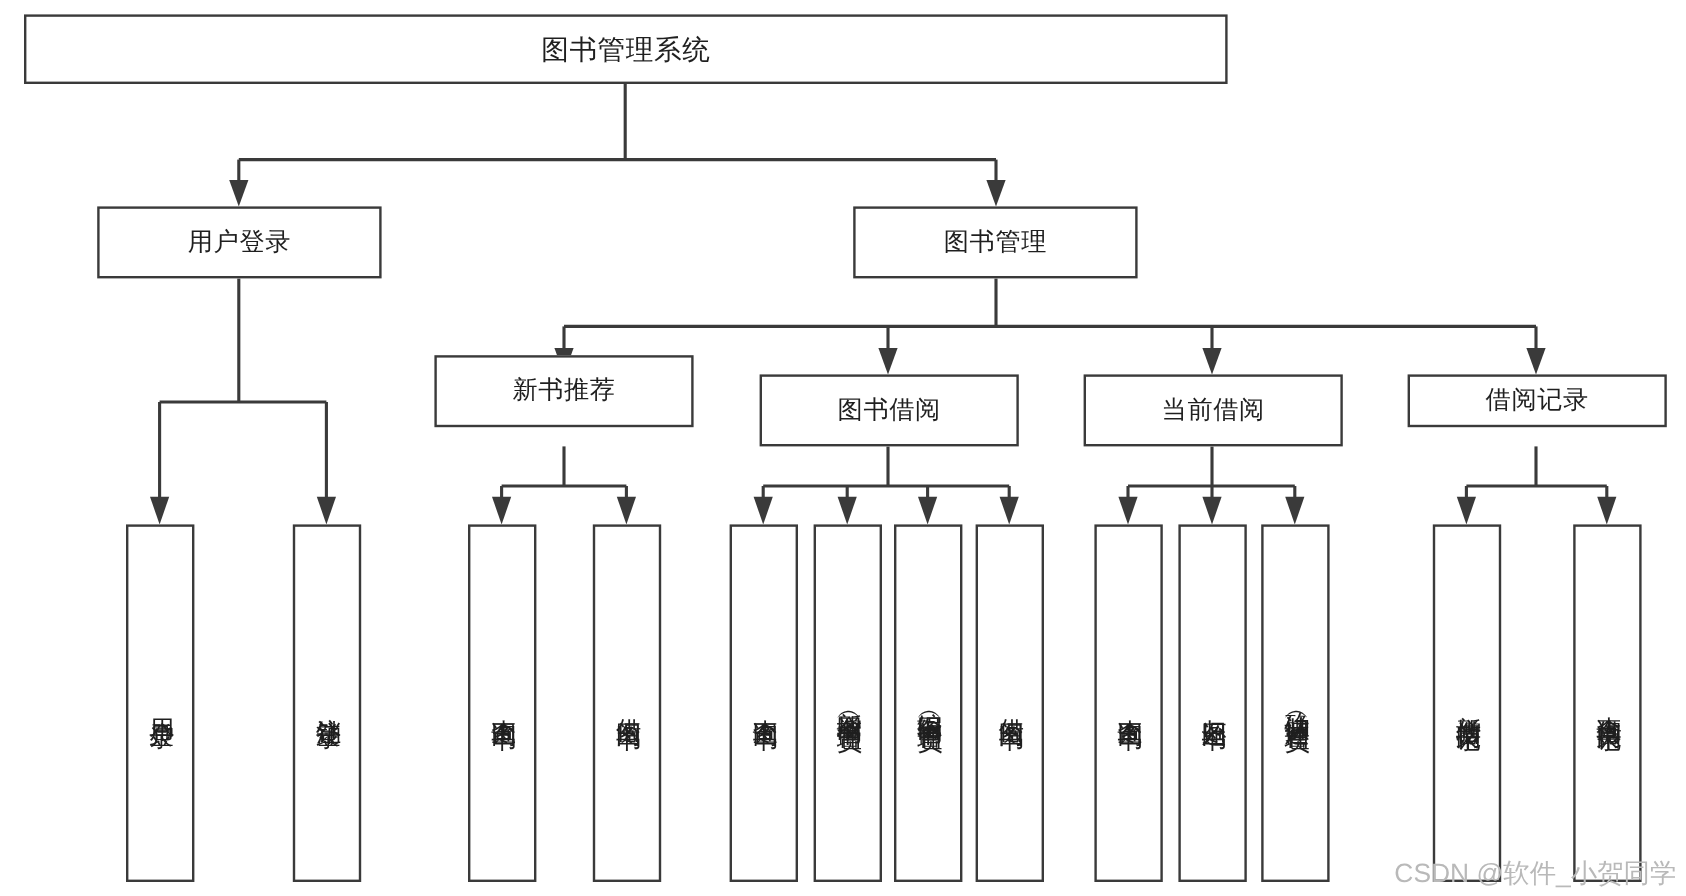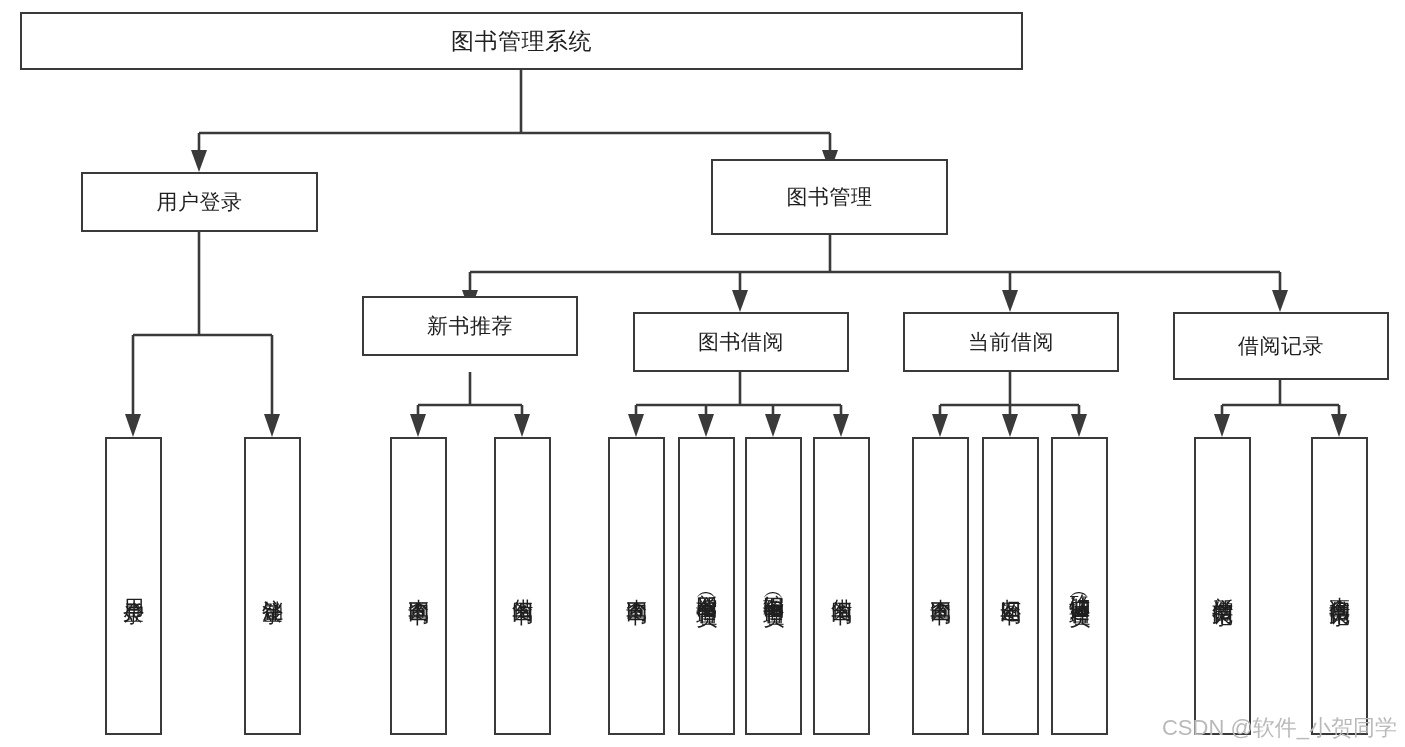--- a/index.html
+++ b/index.html
@@ -155,37 +155,37 @@
   </svg>
 
   <div class="node root" style="left:20px; top:12px; width:1003px; height:58px;">
     <span class="node-label">图书管理系统</span>
   </div>
 
   <div class="node branch" style="left:81px; top:172px; width:237px; height:60px;">
     <span class="node-label">用户登录</span>
   </div>
 
-  <div class="node branch" style="left:711px; top:159px; width:237px; height:76px;">
+  <div class="node branch" style="left:711px; top:172px; width:237px; height:60px;">
     <span class="node-label">图书管理</span>
   </div>
 
   <div class="node branch" style="left:362px; top:296px; width:216px; height:60px;">
     <span class="node-label">新书推荐</span>
   </div>
 
   <div class="node branch" style="left:903px; top:312px; width:216px; height:60px;">
     <span class="node-label">当前借阅</span>
   </div>
 
   <div class="node branch" style="left:633px; top:312px; width:216px; height:60px;">
     <span class="node-label">图书借阅</span>
   </div>
 
-  <div class="node branch" style="left:1173px; top:312px; width:216px; height:68px;">
+  <div class="node branch" style="left:1173px; top:312px; width:216px; height:44px;">
     <span class="node-label">借阅记录</span>
   </div>
 
   <div class="node leaf" style="left:105px; top:437px; width:57px; height:298px;">
     <span class="node-label">用户登录</span>
   </div>
   <div class="node leaf" style="left:244px; top:437px; width:57px; height:298px;">
     <span class="node-label">注销登录</span>
   </div>
 

